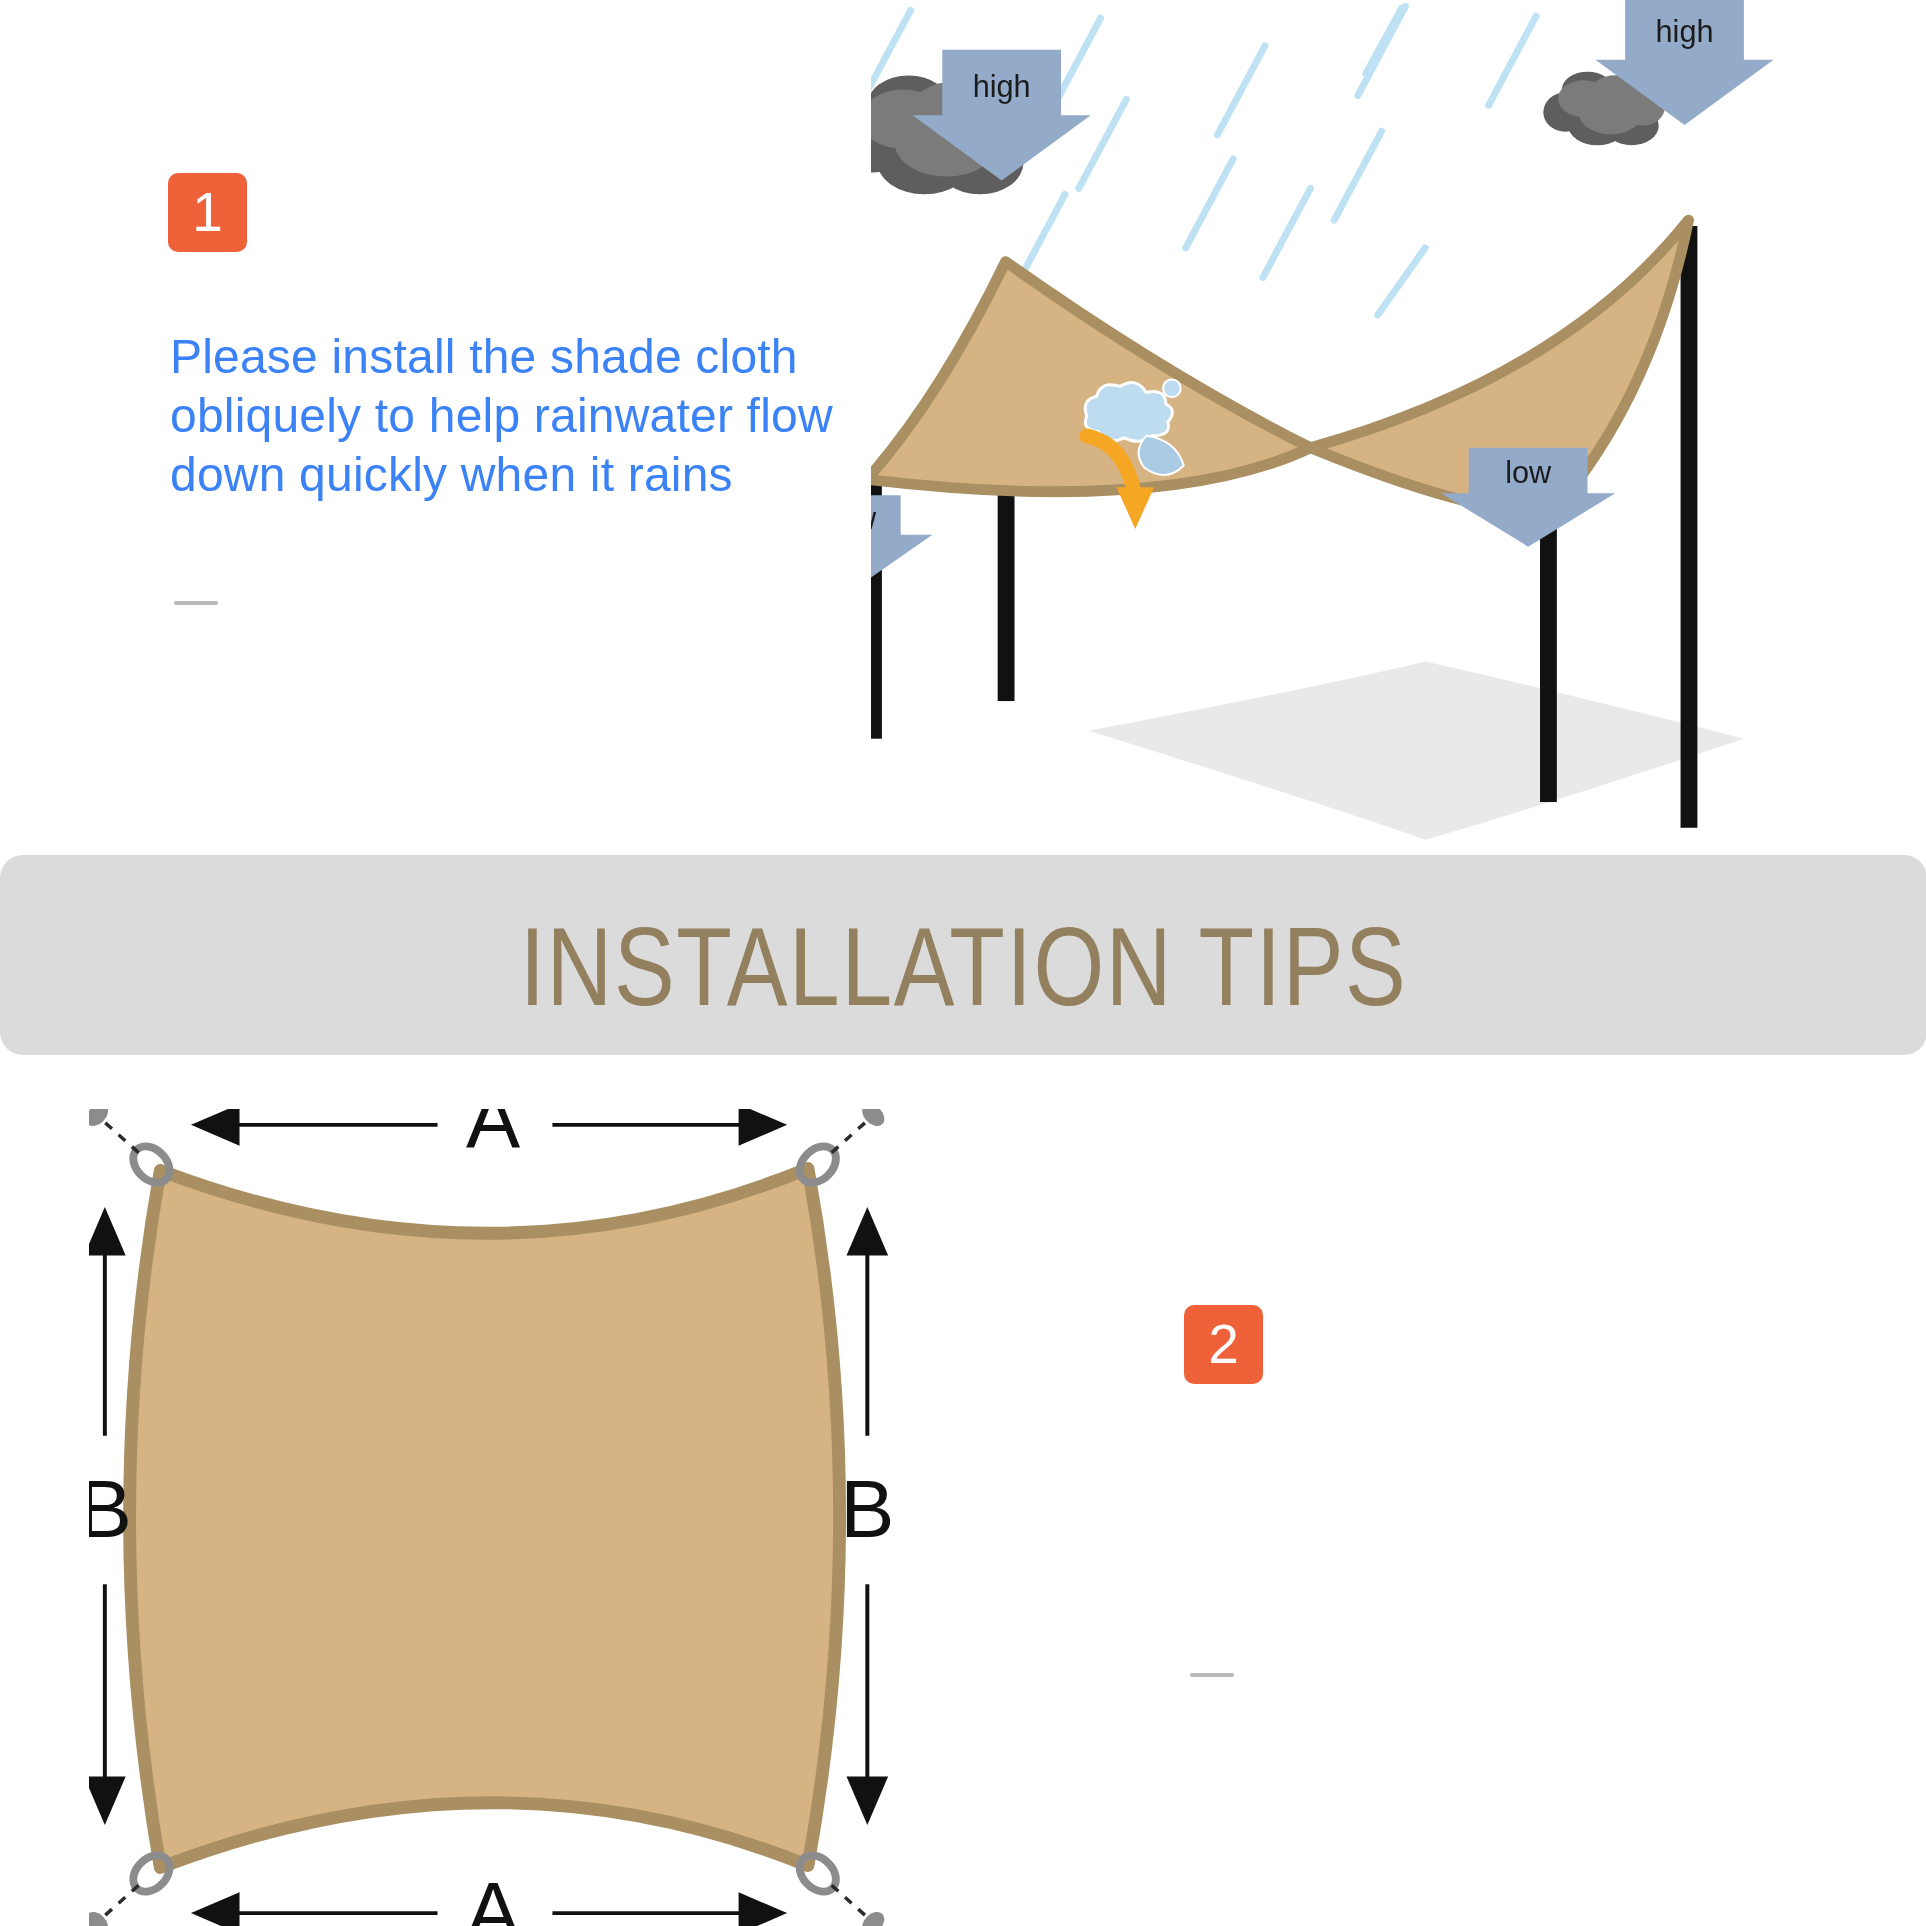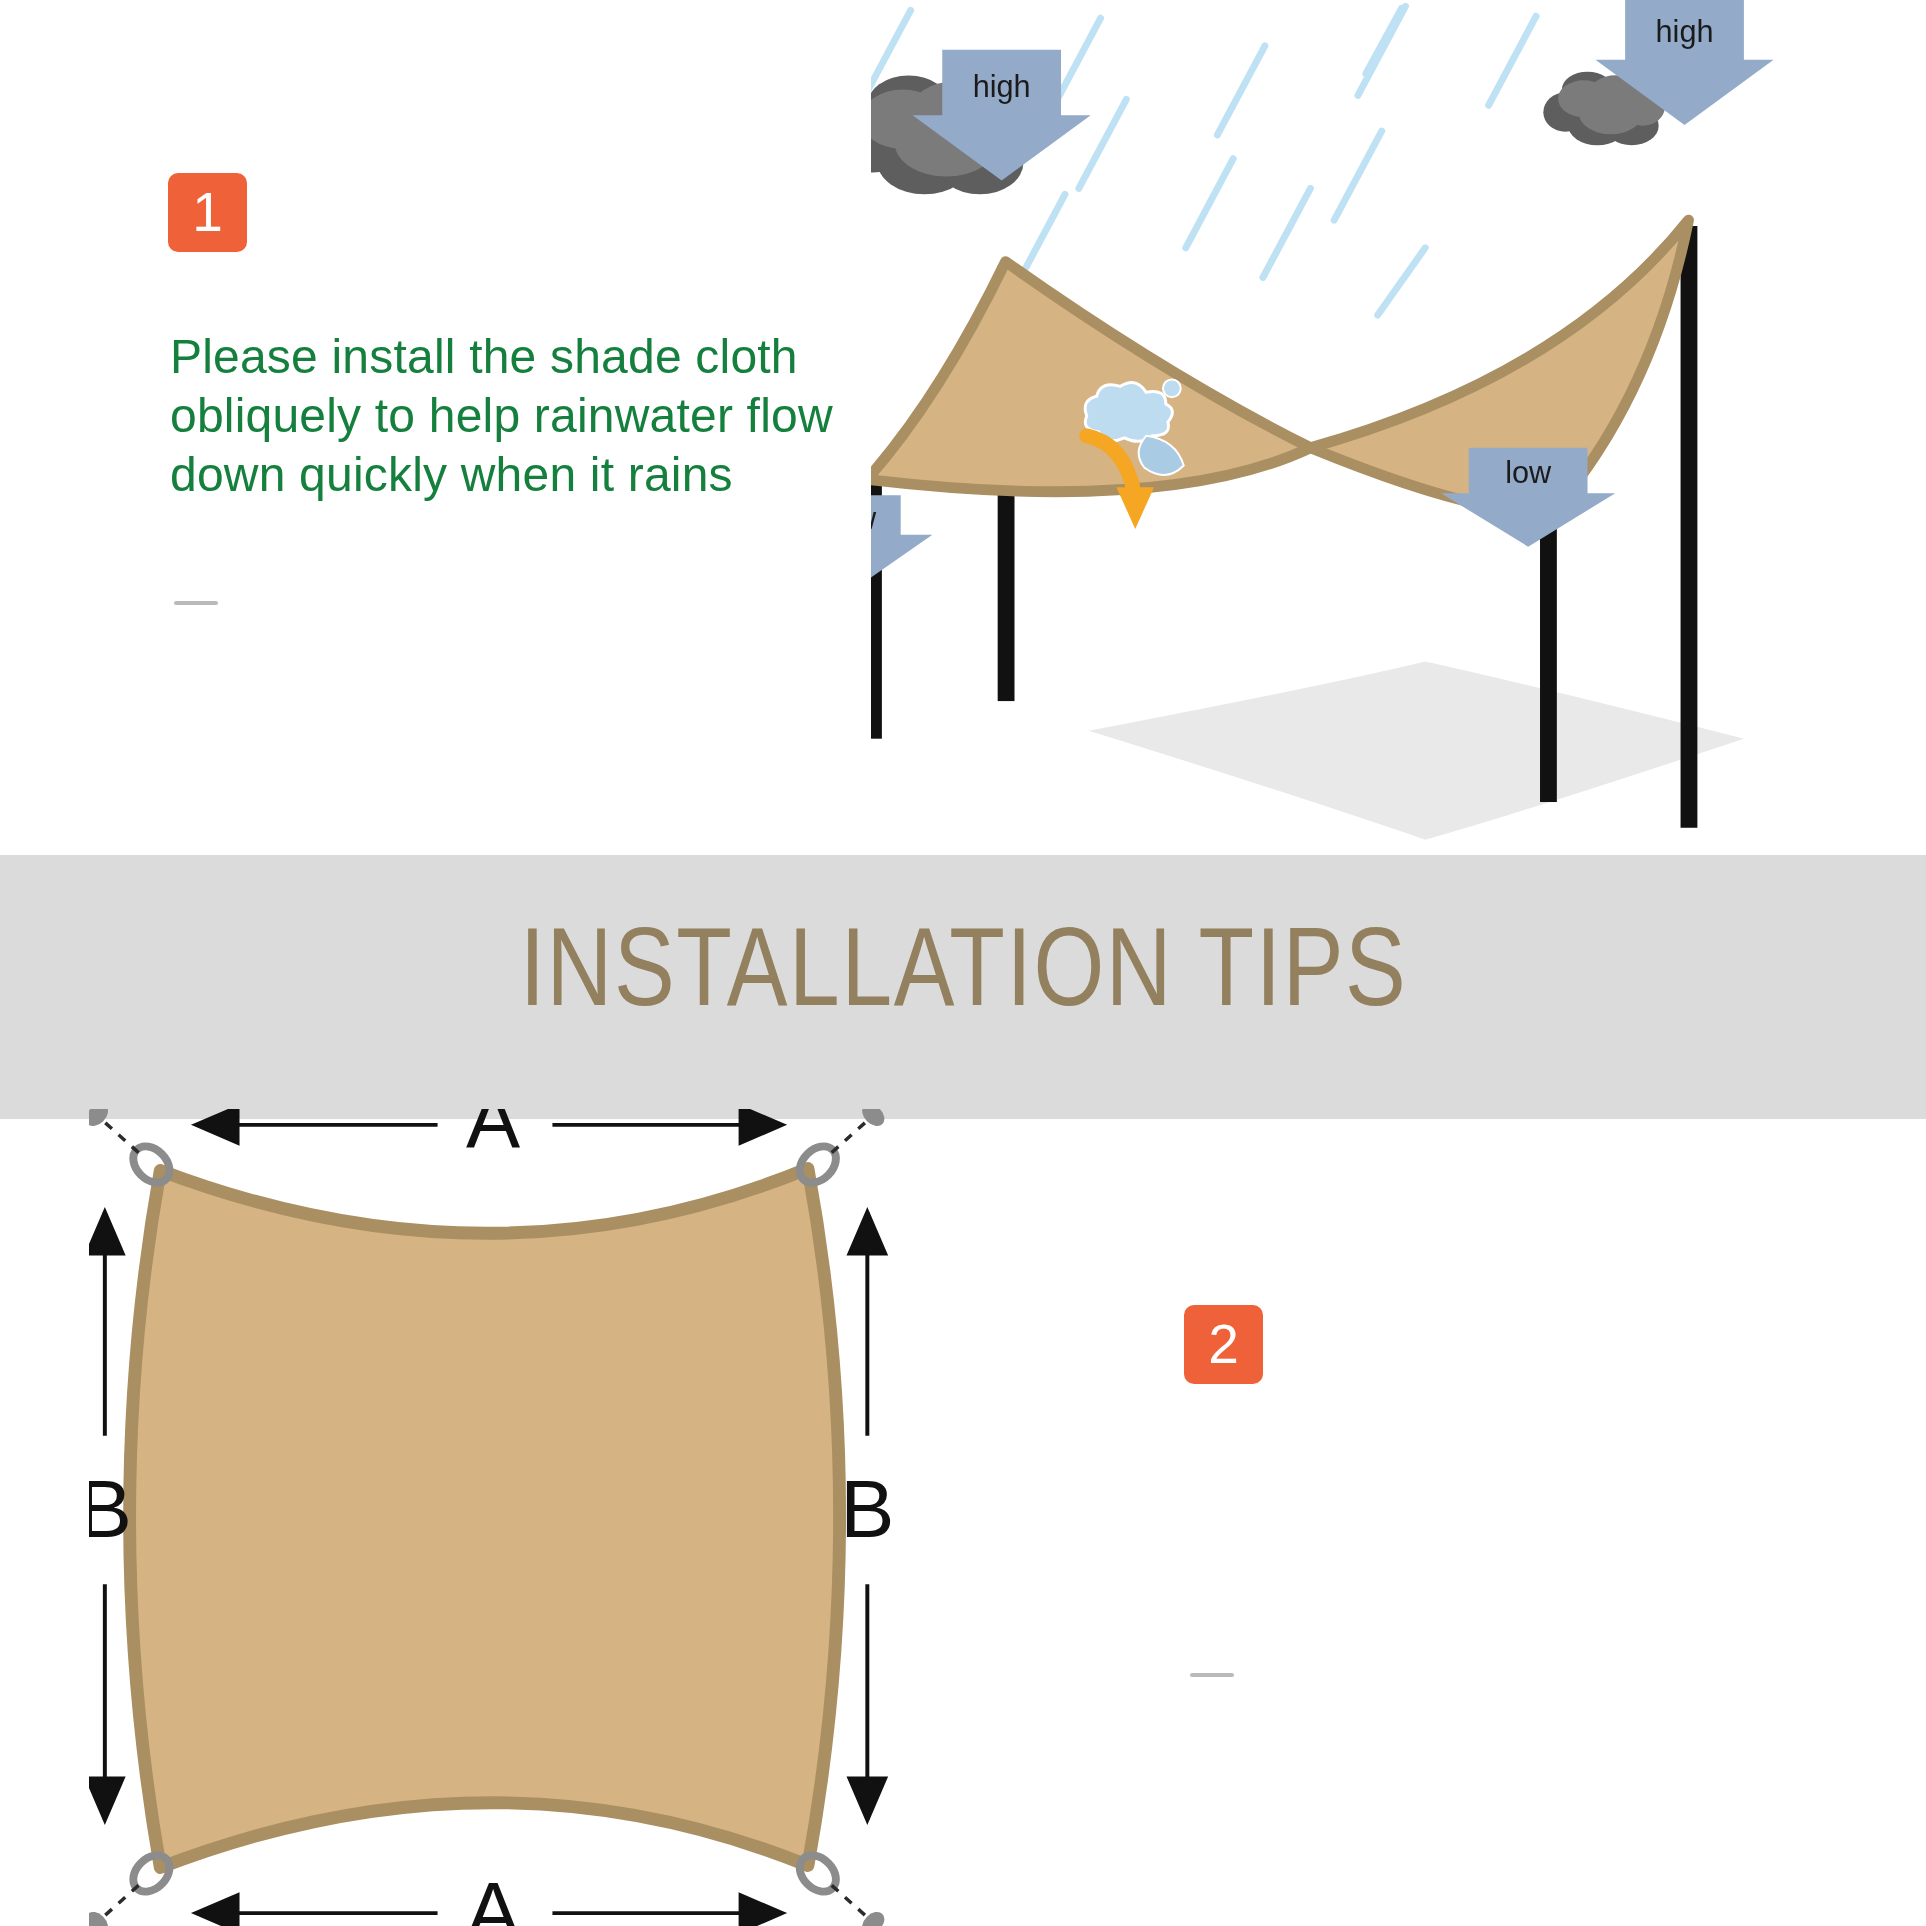--- a/index.html
+++ b/index.html
@@ -18,21 +18,21 @@
   
   .step-badge{
     width:79px;height:79px;border-radius:10px;
     background:#ef6239;
     color:#ffffff;
     font-size:55px;line-height:79px;
     text-align:center;
     font-weight:400;
   }
   .step-text{
-    color:#15803d;
+    color:#3b82f6;
     font-size:48px;
     line-height:59px;
     font-weight:400;
     letter-spacing:0.2px;
   }
   .step-rule{
     width:44px;height:4px;background:#b9b9b9;border-radius:2px;
   }
 
   
@@ -40,22 +40,23 @@
   #step1-text{left:170px;top:327px;width:713px;}
   #step1-rule{left:174px;top:601px;}
 
   
   #step2{left:1184px;top:1305px;}
   #step2-text{left:1186px;top:1443px;width:723px;}
   #step2-rule{left:1190px;top:1673px;}
 
   
   #banner{
-    left:0;top:855px;width:1927px;height:264px;
+    left:0;top:855px;width:1927px;height:200px;
     background:#dbdbdb;
+    border-radius:23px;
   }
   #banner-title{
     position:absolute;left:0;top:0;width:100%;height:224px;
     display:flex;align-items:center;justify-content:center;
     color:#93805e;
     font-size:111px;
     letter-spacing:2px;
     font-family:"Liberation Sans Narrow","Liberation Sans",sans-serif;
     transform:scaleX(0.82);
     transform-origin:center center;

